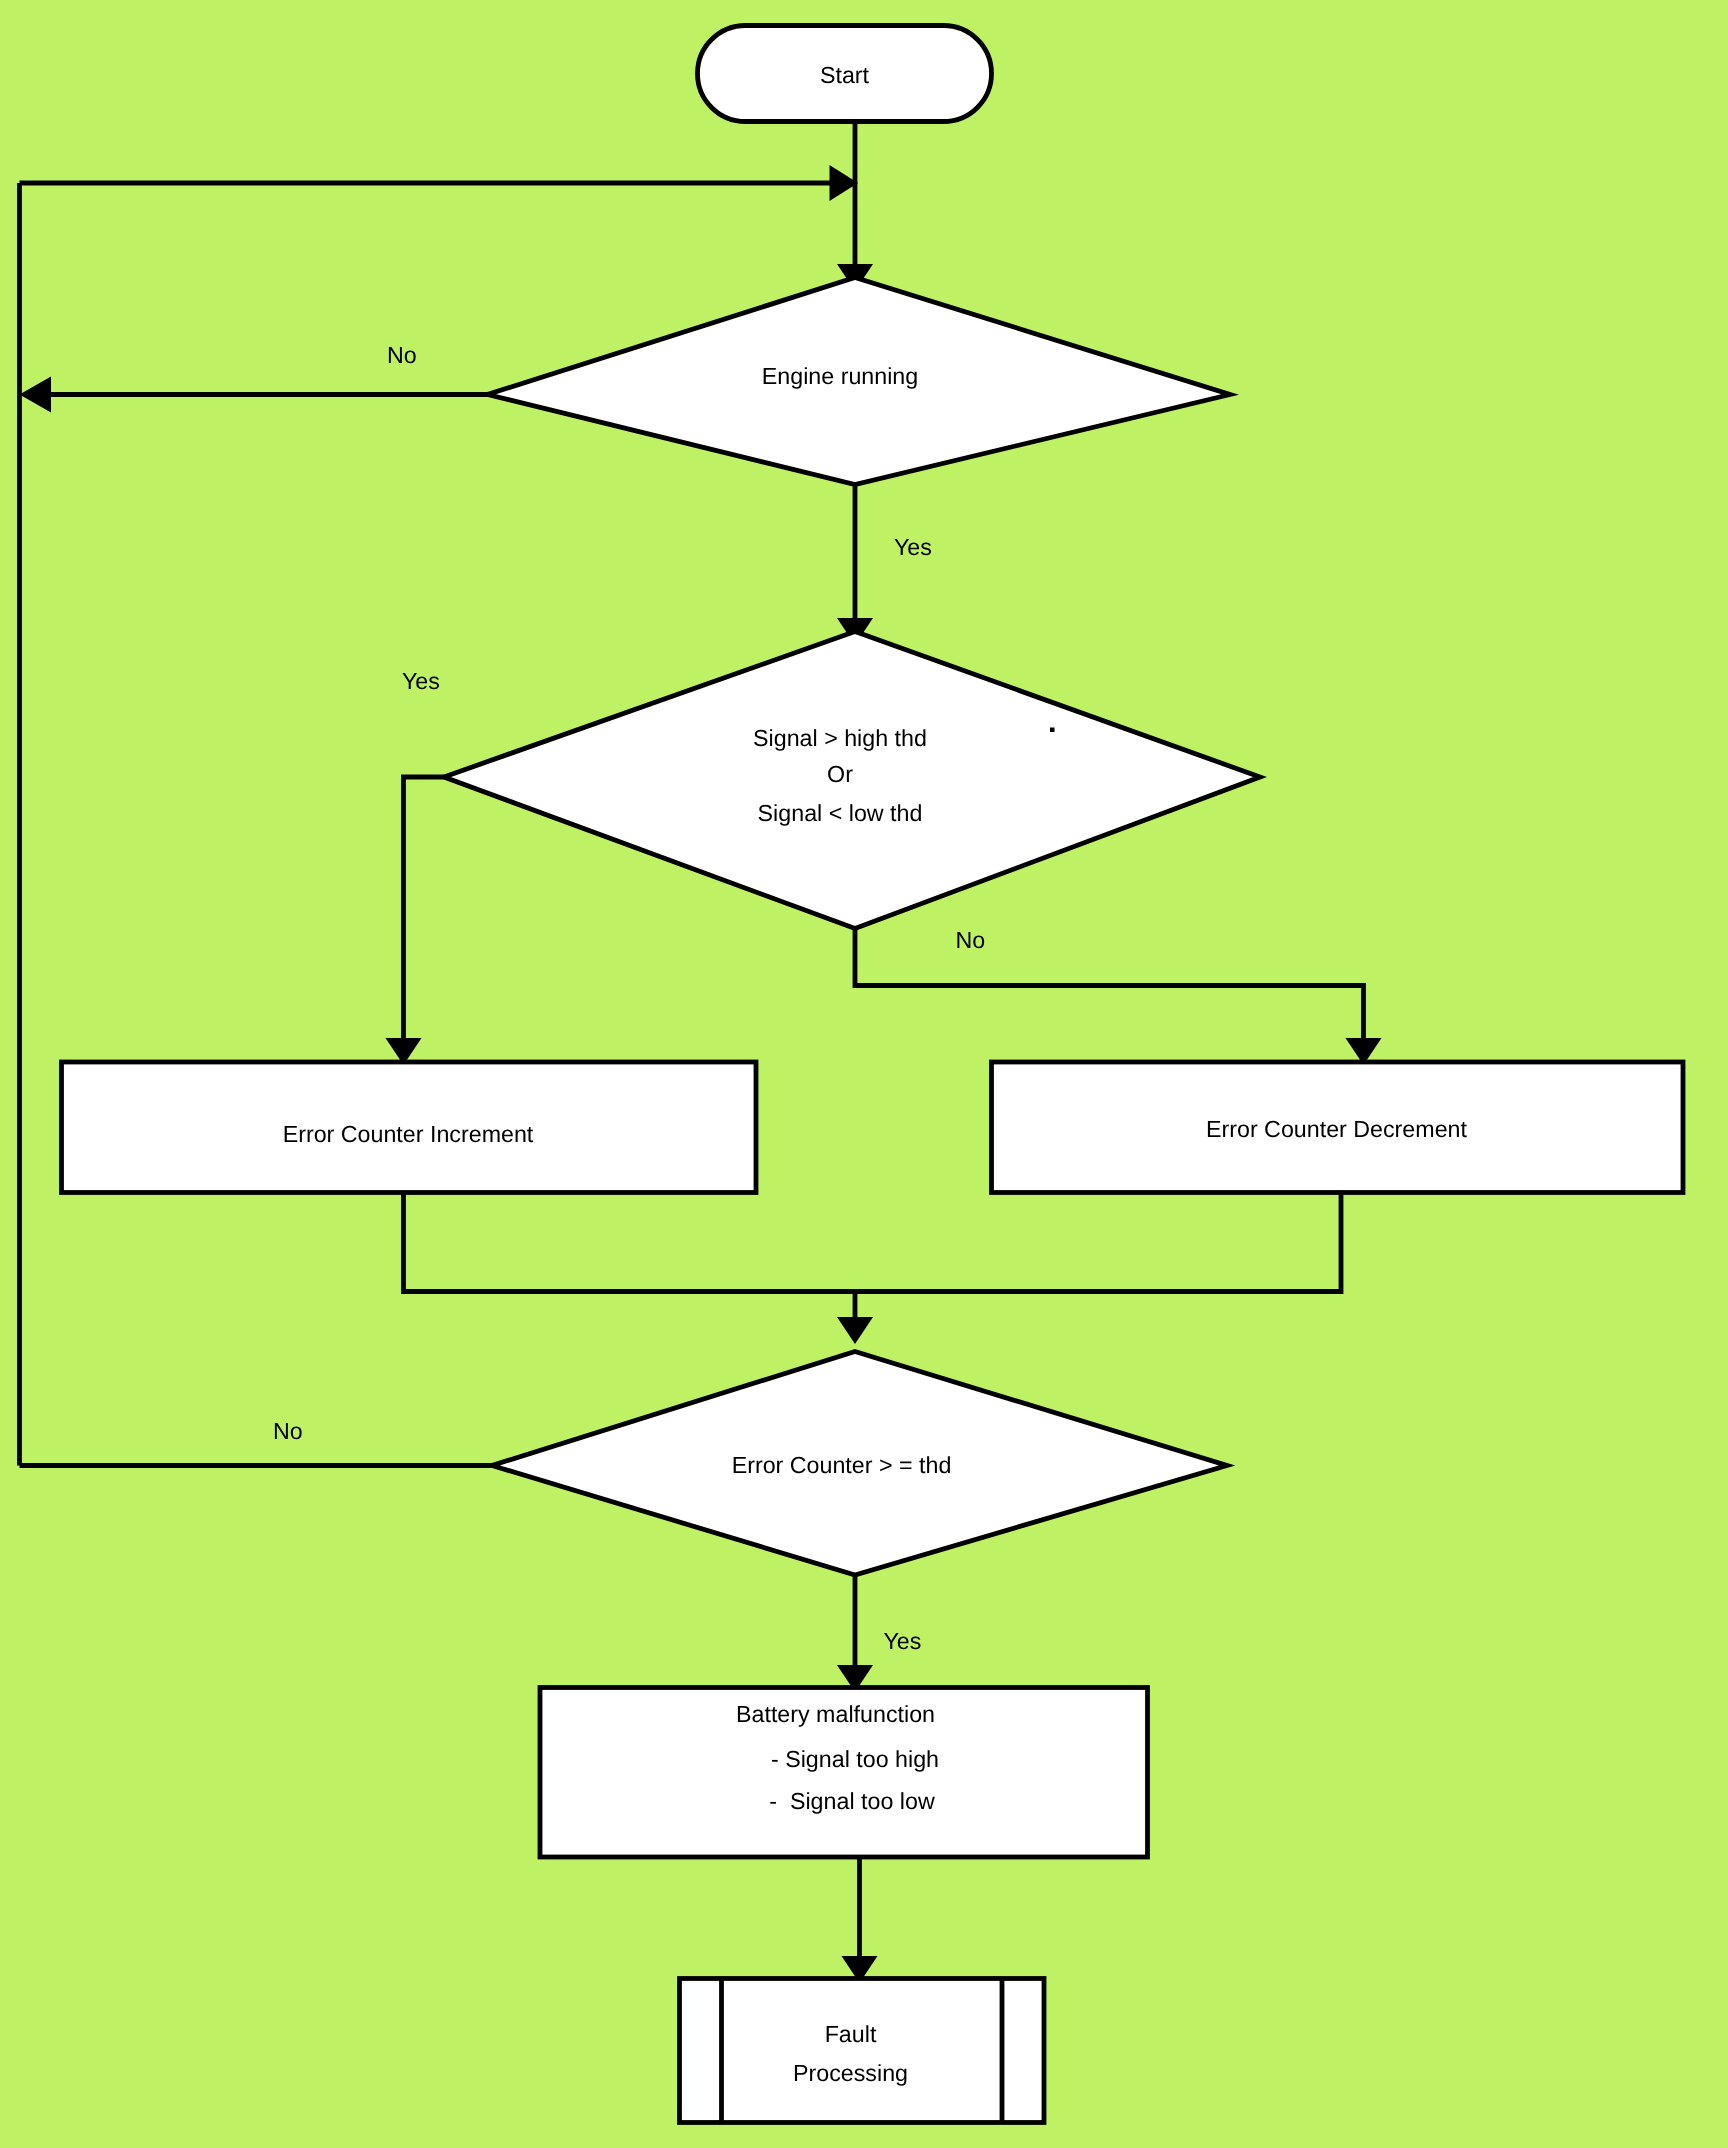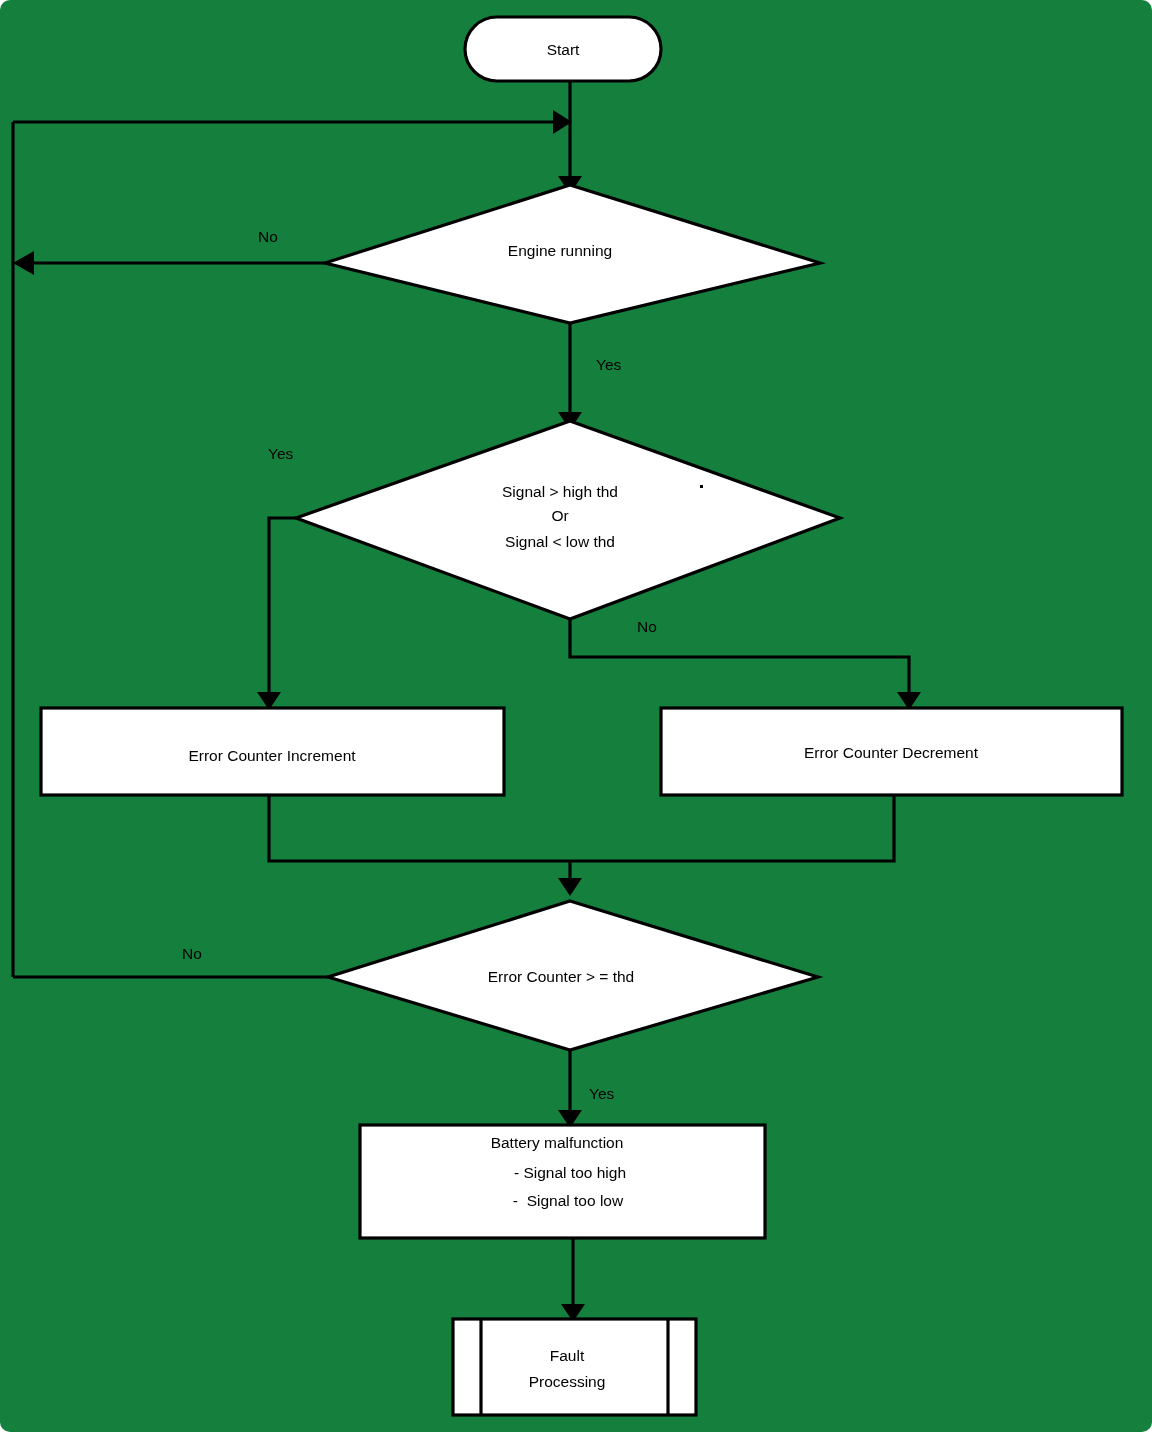--- a/index.html
+++ b/index.html
@@ -8,23 +8,22 @@
     padding: 0;
     background: #ffffff;
   }
   body {
     font-family: "Liberation Sans", sans-serif;
   }
   #canvas-wrap {
     position: relative;
     width: 1152px;
     height: 1432px;
-    background: #15803d;
+    background: #bef264;
     overflow: hidden;
-    border-radius: 10px;
   }
   #flow-svg {
     position: absolute;
     top: 0;
     left: 0;
     width: 1152px;
     height: 1432px;
     display: block;
   }
   .shape-stroke {

